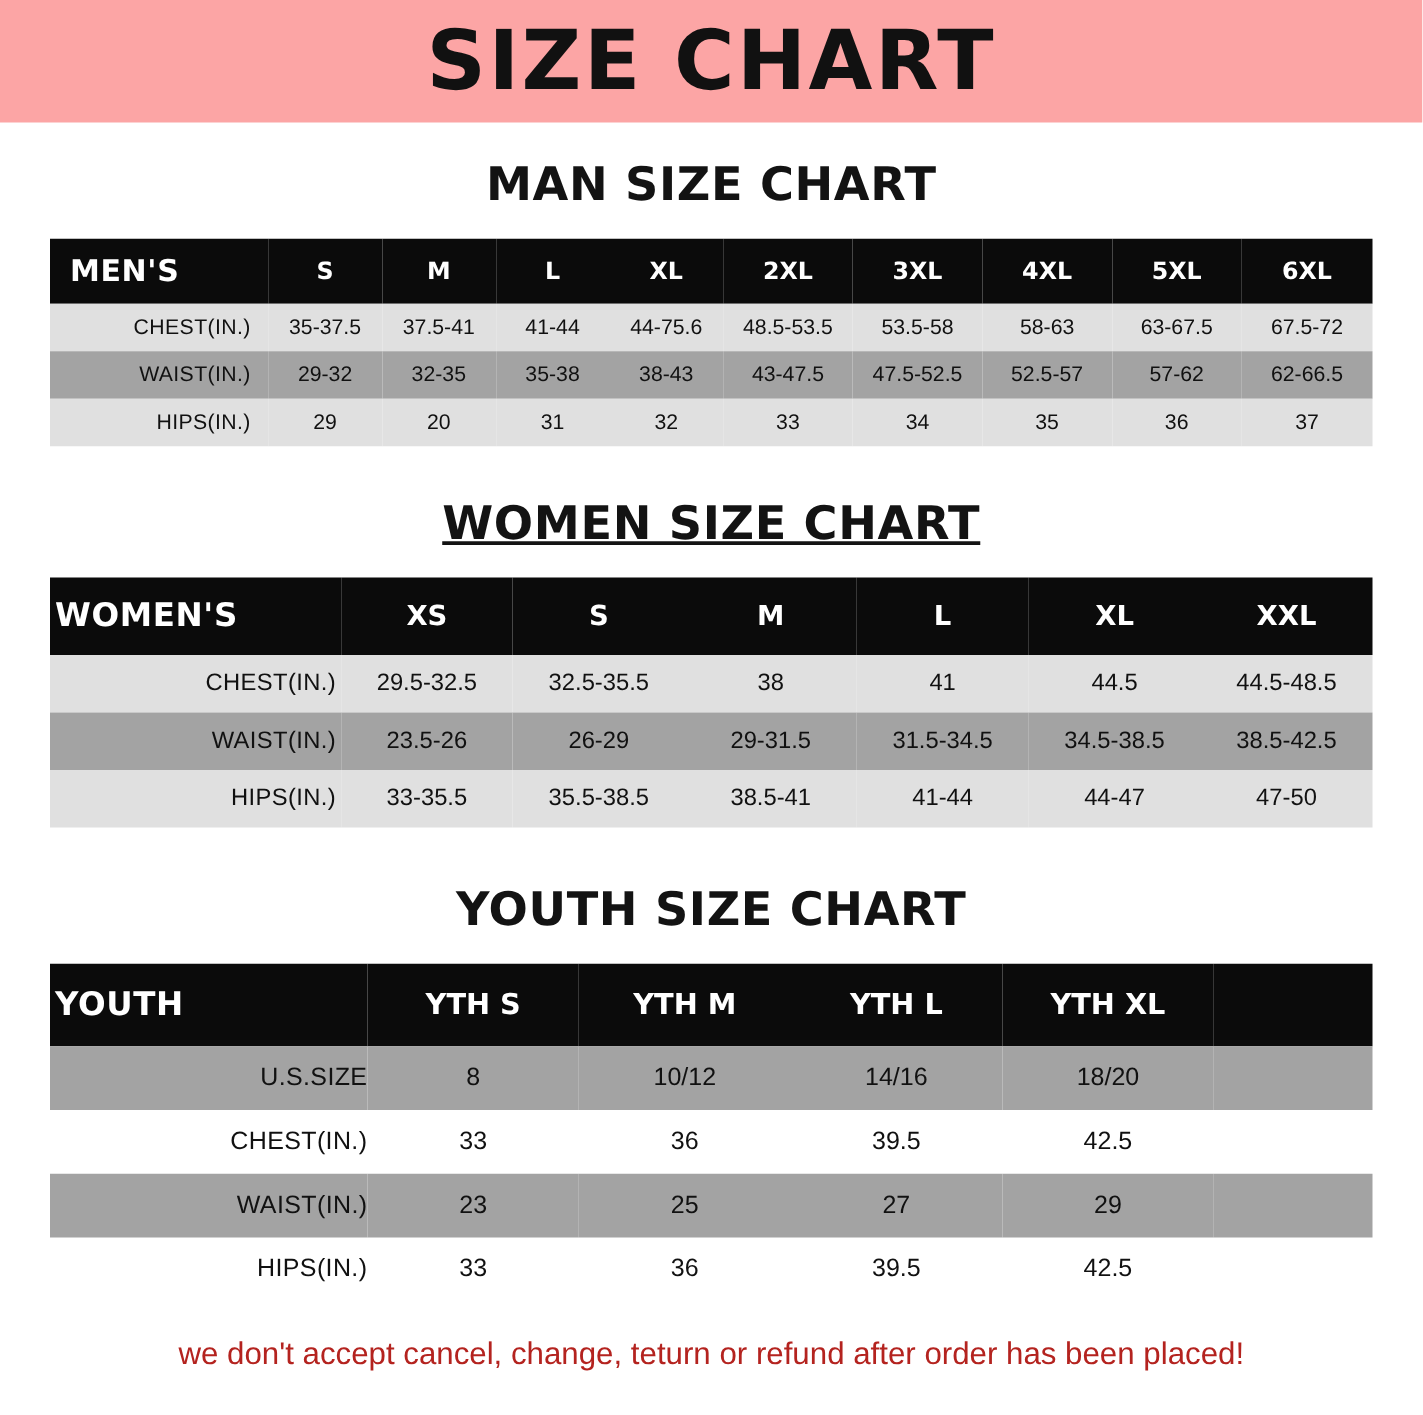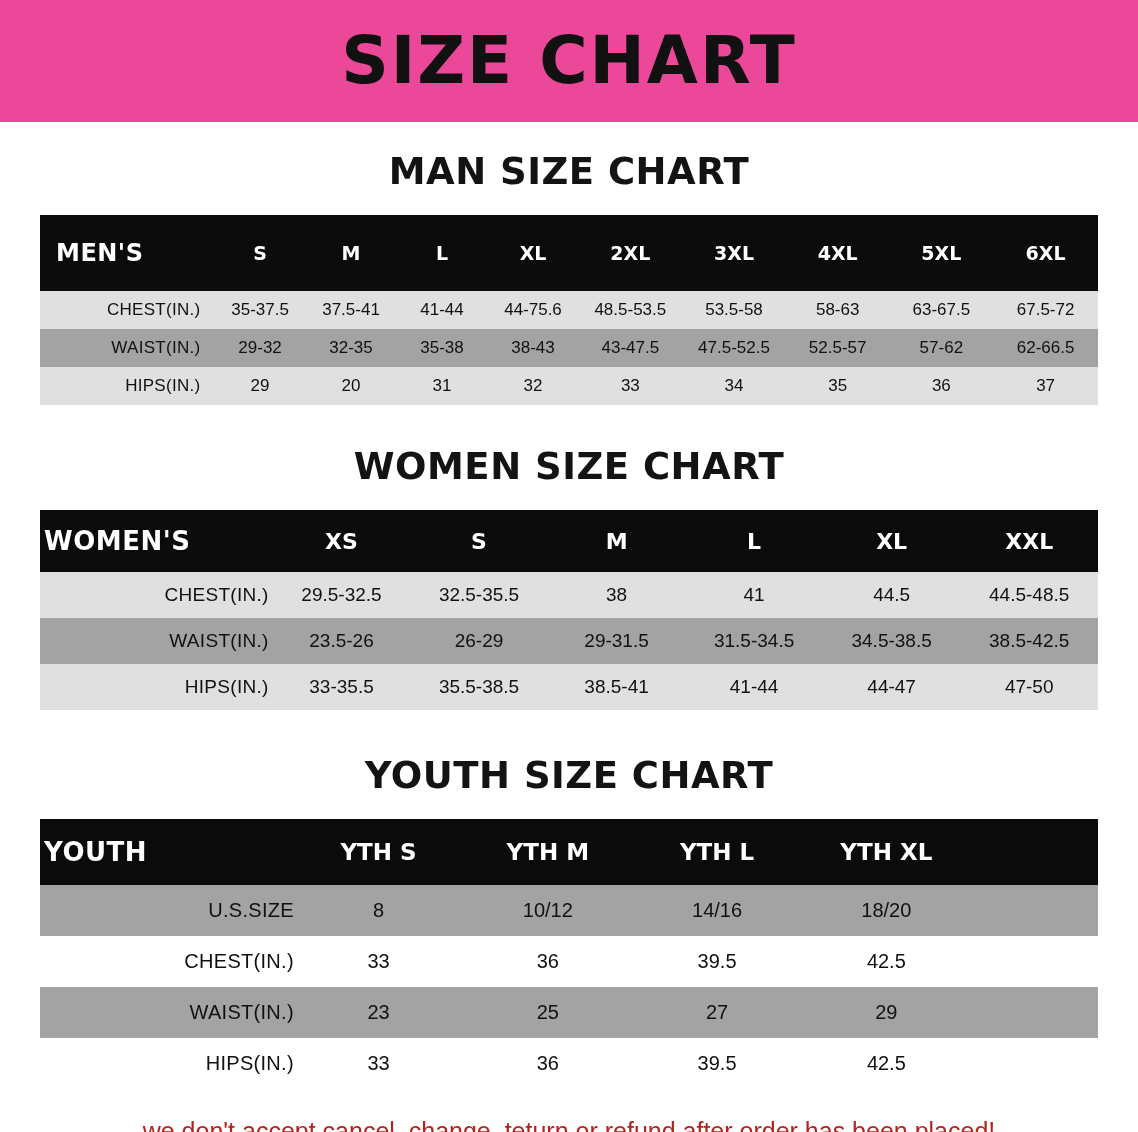--- a/index.html
+++ b/index.html
@@ -12,22 +12,22 @@
     width: 1138px;
     height: 1132px;
     font-family: "Liberation Sans", sans-serif;
     color: #111111;
     overflow: hidden;
   }
 
   
   .banner {
     width: 100%;
-    height: 122px;
-    background: #ec4899;
+    height: 98px;
+    background: #fca5a5;
     display: flex;
     align-items: center;
     justify-content: center;
   }
   .banner-title {
     font-family: "DejaVu Sans", sans-serif;
     font-weight: bold;
     font-size: 66px;
     letter-spacing: 2px;
     color: #111111;
@@ -37,39 +37,39 @@
   
   .section-heading {
     text-align: center;
     font-family: "DejaVu Sans", sans-serif;
     font-weight: bold;
     font-size: 37px;
     letter-spacing: 0.5px;
     color: #131313;
   }
   .heading-man    { margin-top: 28px; margin-bottom: 22px; }
-  .heading-women  { margin-top: 40px; margin-bottom: 22px; }
+  .heading-women  { margin-top: 40px; margin-bottom: 22px; text-decoration: underline; }
   .heading-youth  { margin-top: 44px; margin-bottom: 22px; }
 
   
   .table-wrap {
     padding: 0 40px;
   }
   table.size-table {
     width: 100%;
     border-collapse: collapse;
     table-layout: fixed;
   }
   table.size-table thead th {
     background: #0b0b0b;
     color: #ffffff;
     font-family: "DejaVu Sans", sans-serif;
     font-size: 20px;
     font-weight: bold;
-    padding: 24px 4px;
+    padding: 12px 4px;
     text-align: center;
   }
   table.size-table thead th.row-label-head {
     text-align: left;
     padding-left: 16px;
     font-size: 25px;
     letter-spacing: 0.5px;
   }
   table.size-table tbody td {
     font-size: 18px;

